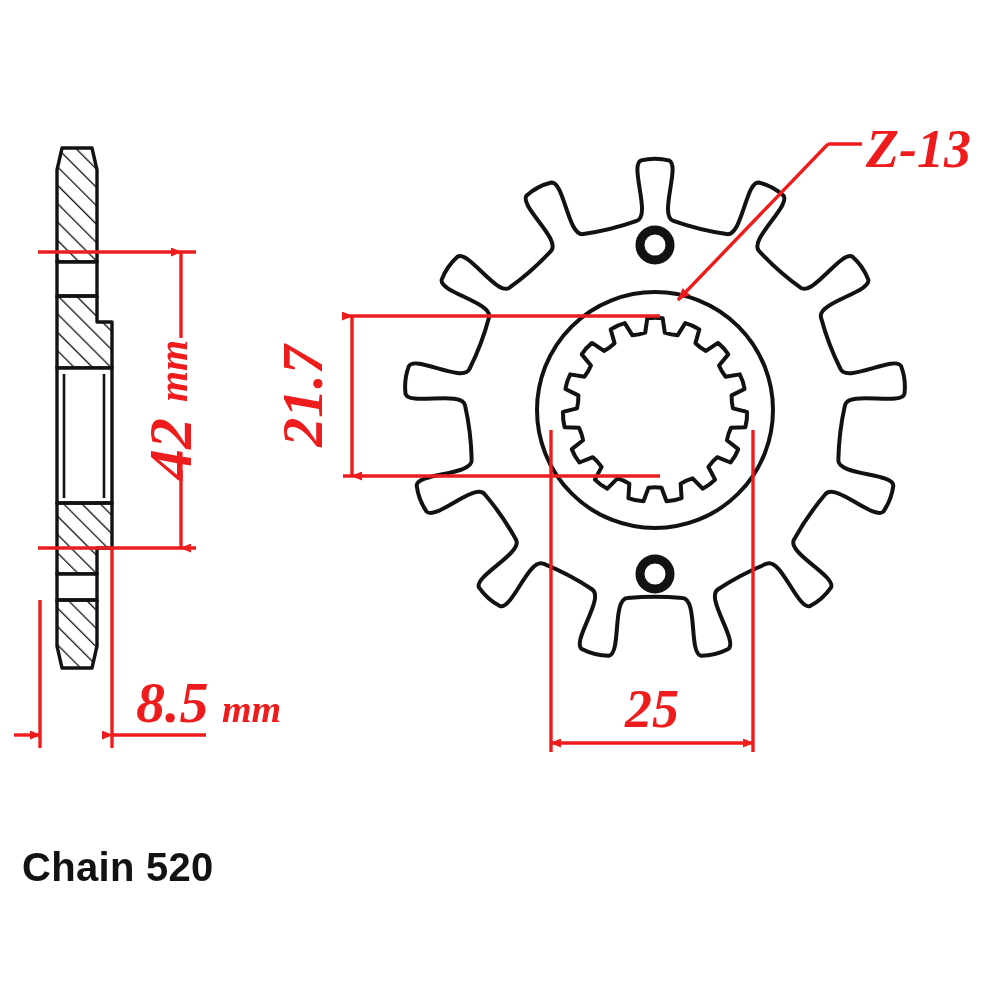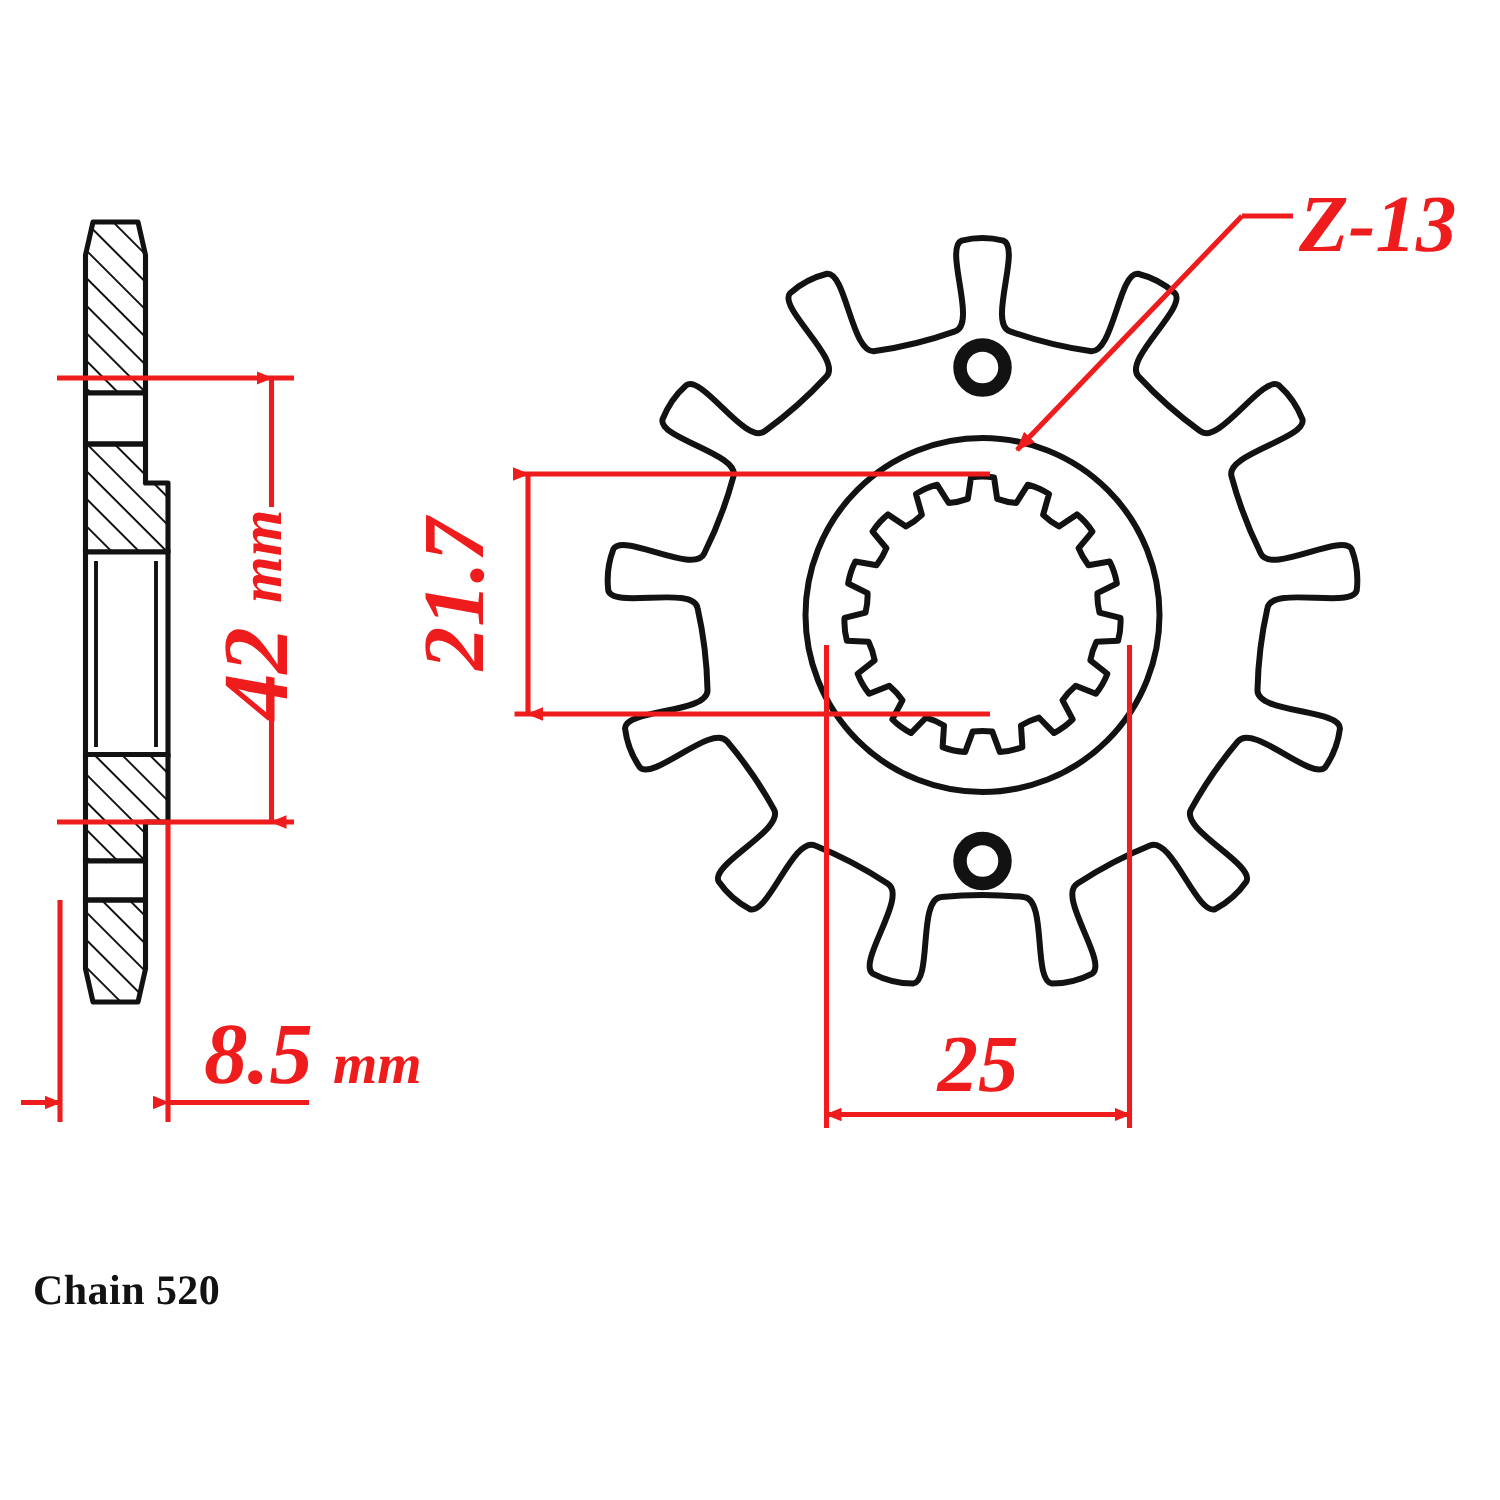--- a/index.html
+++ b/index.html
@@ -19,22 +19,22 @@
     position: absolute;
     left: 0;
     top: 0;
     width: 1000px;
     height: 1000px;
   }
   .chain-label {
     position: absolute;
     left: 22px;
     top: 845px;
-    font-family: Liberation Serif, serif;
-    font-size: 28px;
+    font-family: Liberation Sans, sans-serif;
+    font-size: 40px;
     font-weight: bold;
     color: #121212;
     letter-spacing: 0.3px;
     white-space: nowrap;
   }
 </style>
 </head>
 <body>
 
 <div id="page">

